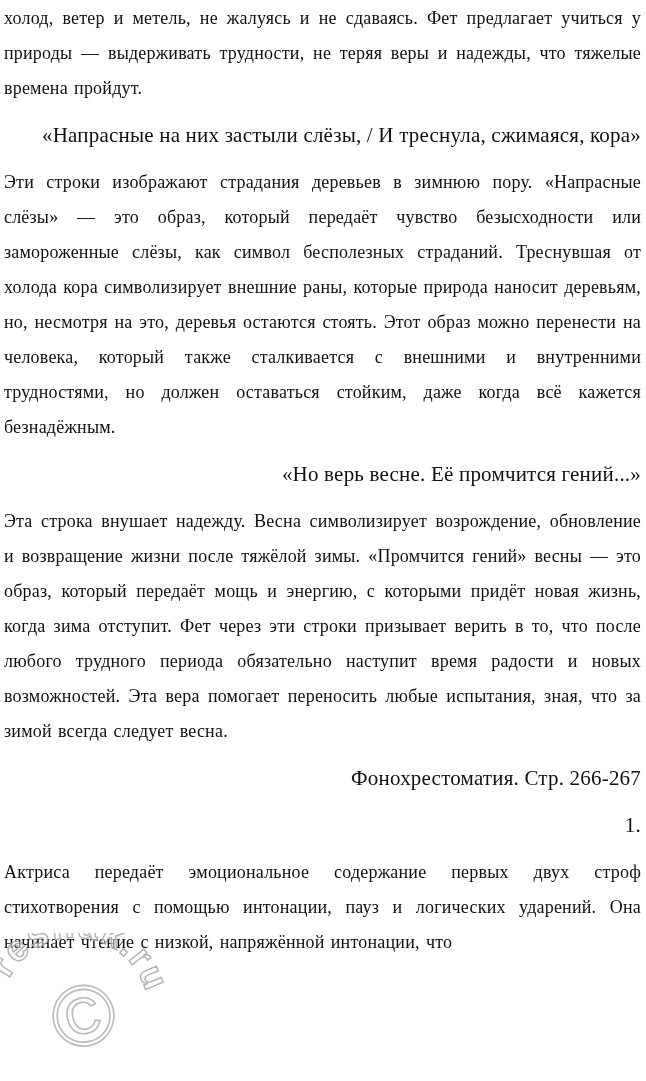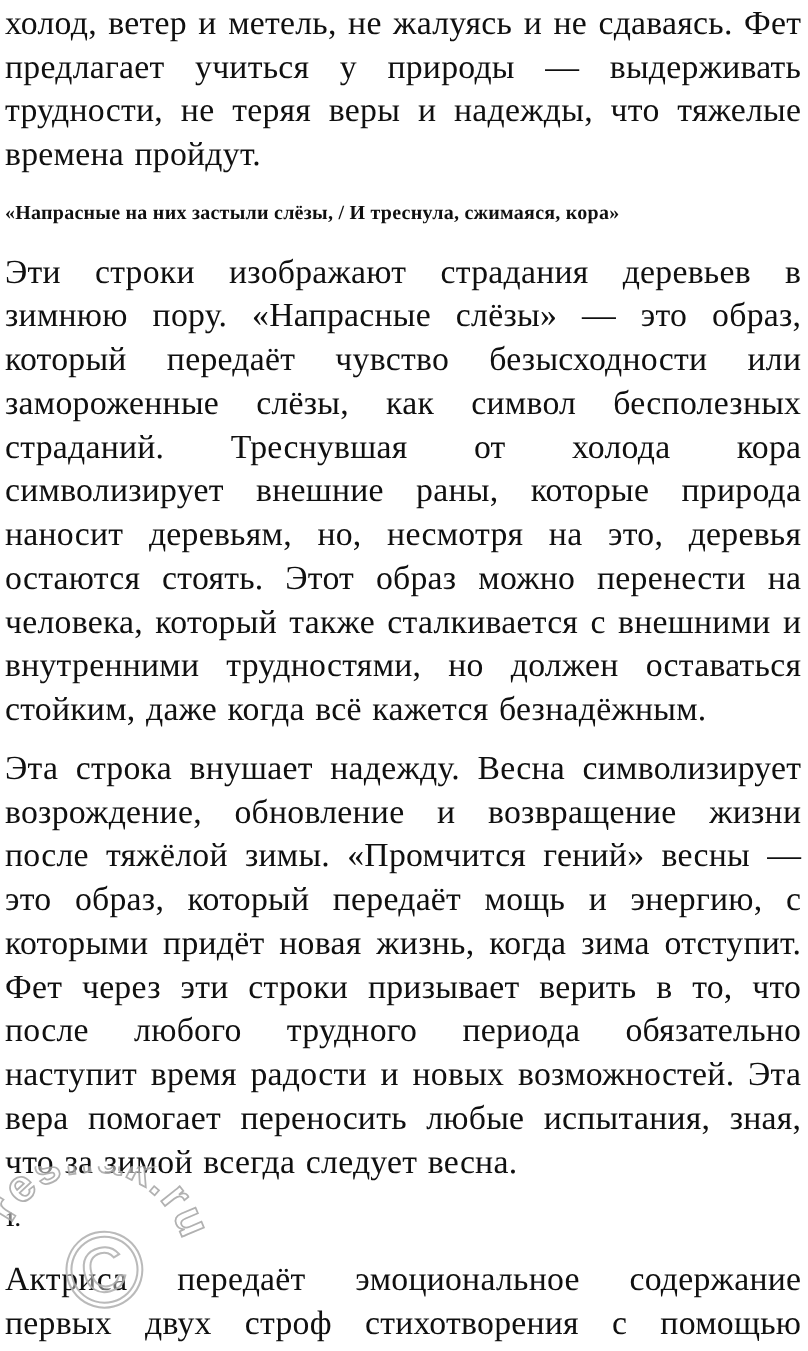--- a/index.html
+++ b/index.html
@@ -14,32 +14,32 @@
     position: relative;
     font-family: "Liberation Serif", "DejaVu Serif", serif;
     color: #101010;
   }
   .doc {
     position: relative;
     padding: 1px 5px 0 4px;
     z-index: 1;
   }
   .para {
-    font-size: 27px;
+    font-size: 18px;
     line-height: 35px;
     text-align: justify;
     margin: 0 0 12px 0;
     letter-spacing: 0.2px;
     word-spacing: 1.5px;
   }
   .heading {
-    font-size: 16px;
+    font-size: 21px;
     line-height: 35px;
-    font-weight: bold;
-    text-align: left;
+    font-weight: normal;
+    text-align: right;
     margin: 0 0 12px 0;
     letter-spacing: 0.2px;
   }
   .watermark {
     position: absolute;
     left: 0;
     top: 933px;
     width: 210px;
     height: 148px;
     z-index: 2;
@@ -66,24 +66,26 @@
 </head>
 <body>
 
 <div class="doc">
   <p class="para">холод, ветер и метель, не жалуясь и не сдаваясь. Фет предлагает учиться у природы — выдерживать трудности, не теряя веры и надежды, что тяжелые времена пройдут.</p>
 
   <h3 class="heading">«Напрасные на них застыли слёзы, / И треснула, сжимаяся, кора»</h3>
 
   <p class="para">Эти строки изображают страдания деревьев в зимнюю пору. «Напрасные слёзы» — это образ, который передаёт чувство безысходности или замороженные слёзы, как символ бесполезных страданий. Треснувшая от холода кора символизирует внешние раны, которые природа наносит деревьям, но, несмотря на это, деревья остаются стоять. Этот образ можно перенести на человека, который также сталкивается с внешними и внутренними трудностями, но должен оставаться стойким, даже когда всё кажется безнадёжным.</p>
 
+  <h3 class="heading">«Но верь весне. Её промчится гений...»</h3>
 
   <p class="para">Эта строка внушает надежду. Весна символизирует возрождение, обновление и возвращение жизни после тяжёлой зимы. «Промчится гений» весны — это образ, который передаёт мощь и энергию, с которыми придёт новая жизнь, когда зима отступит. Фет через эти строки призывает верить в то, что после любого трудного периода обязательно наступит время радости и новых возможностей. Эта вера помогает переносить любые испытания, зная, что за зимой всегда следует весна.</p>
 
 
+  <h3 class="heading">Фонохрестоматия. Стр. 266-267</h3>
 
   <h3 class="heading">1.</h3>
 
   <p class="para">Актриса передаёт эмоциональное содержание первых двух строф стихотворения с помощью интонации, пауз и логических ударений. Она начинает чтение с низкой, напряжённой интонации, что</p>
 </div>
 
 <svg class="watermark" viewBox="0 0 210 148" xmlns="http://www.w3.org/2000/svg">
   <defs>
     <path id="wm-arc" d="M 8 48 A 72 72 0 0 1 142 108" fill="none"></path>
   </defs>

